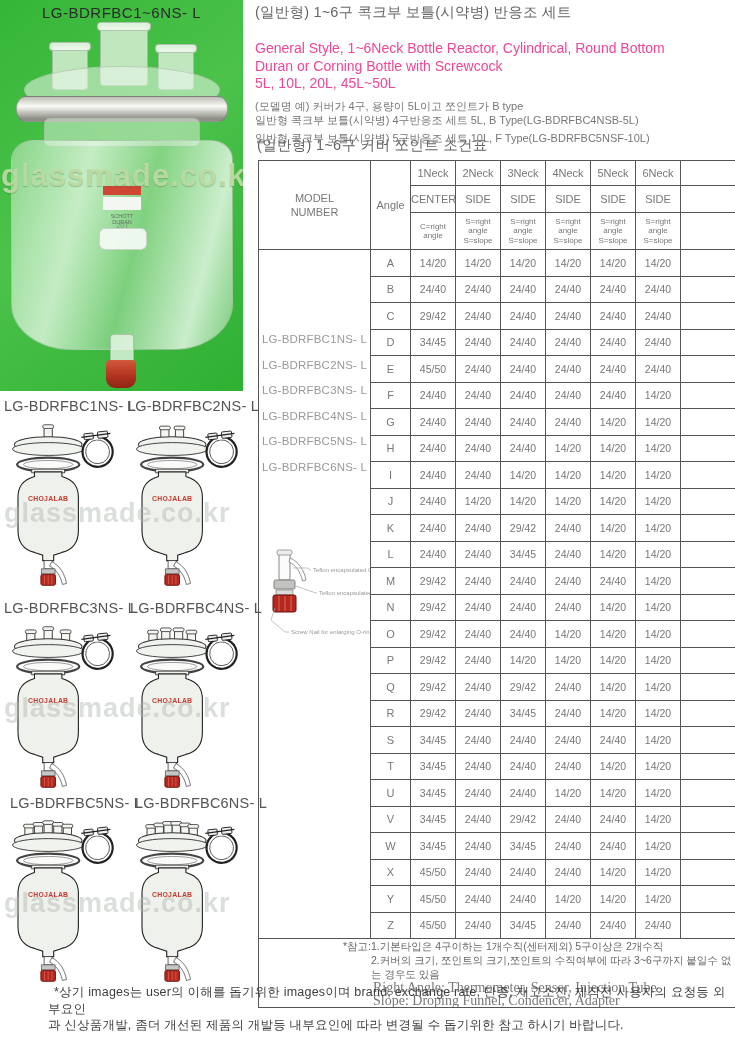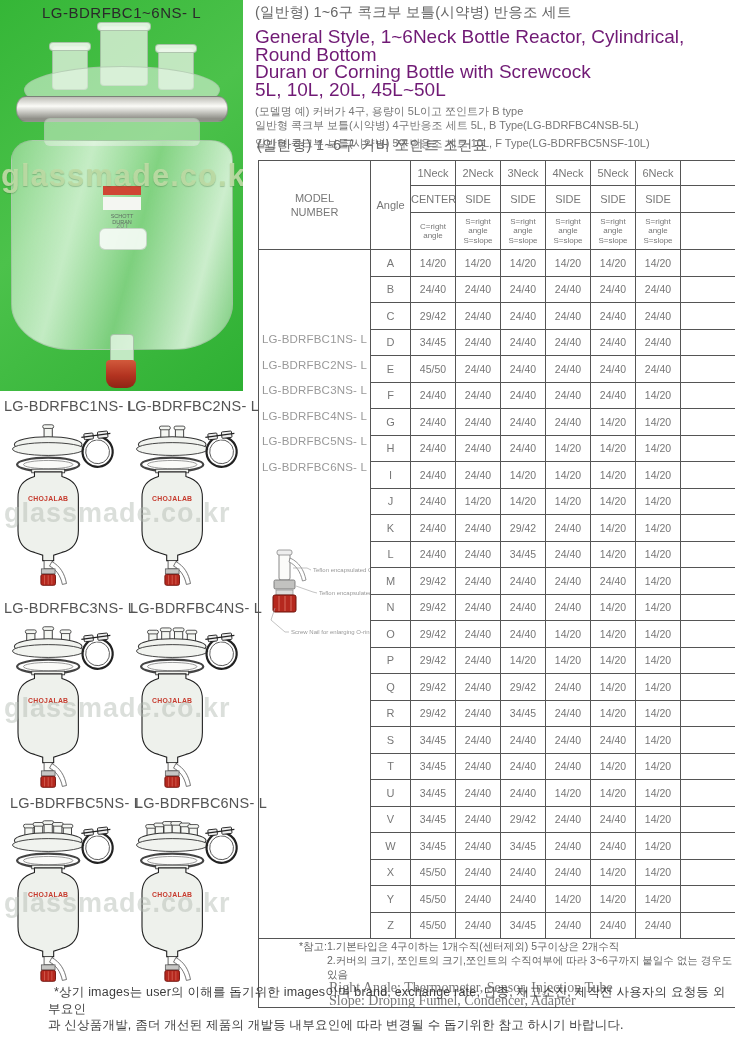--- a/index.html
+++ b/index.html
@@ -35,42 +35,42 @@
   .ph-drain{position:absolute;left:110px;top:334px;width:22px;height:30px;
             background:rgba(240,250,240,.75);border:1px solid rgba(150,175,150,.7);border-radius:4px;}
   .ph-cap{position:absolute;left:106px;top:360px;width:30px;height:28px;
           background:linear-gradient(180deg,#d25a3c,#b33320 55%,#8f2415);border-radius:4px 4px 9px 9px;}
   .ph-watermark{position:absolute;left:1px;top:158px;font-size:31px;font-weight:bold;letter-spacing:1px;
           color:rgba(190,219,165,.92);text-shadow:0 1px 1px rgba(60,110,60,.35);}
 
   
   .hdr{position:absolute;left:255px;top:3px;width:478px;}
   .hdr-ko{font-size:14.5px;color:#666;letter-spacing:.2px;}
-  .hdr-en{font-size:19px;color:#701a75;margin-top:6px;line-height:17.5px;}
+  .hdr-en{font-size:14px;color:#ec4899;margin-top:18px;line-height:17.5px;}
   .hdr-ex{font-size:11px;color:#777;line-height:14px;margin-top:6px;}
   .hdr-ex .gap{height:4px;}
 
   
   .tbl-title{position:absolute;left:257px;top:136px;font-size:14.5px;color:#666;letter-spacing:.3px;}
   table.joint{position:absolute;left:258px;top:160px;width:477px;border-collapse:collapse;
               table-layout:fixed;border:1.5px solid #444;}
   table.joint td,table.joint th{border:1px solid #555;font-weight:normal;text-align:center;
               padding:0;color:#777;overflow:hidden;}
   .h-neck{font-size:11px;height:24px;}
   .h-pos{font-size:11px;height:26px;}
   .h-ang{font-size:8px;height:36px;line-height:9.5px;white-space:pre-line;color:#888;}
   .h-model{font-size:11px;white-space:pre-line;line-height:14px;color:#777;}
   .h-type{font-size:11px;color:#777;}
   td.c-type{font-size:11px;color:#666;height:25.5px;}
   td.c-val{font-size:10.5px;color:#666;}
   td.model-cell{vertical-align:top;position:relative;}
   .model-list{position:absolute;left:0;top:77px;width:100%;}
   .model-list div{height:25.5px;line-height:25.5px;font-size:11.5px;color:#999;text-align:center;letter-spacing:.2px;}
   .valve-wrap{position:absolute;left:4px;top:296px;width:126px;height:112px;}
-  tfoot td.footnote{height:68px;text-align:left;vertical-align:middle;padding-left:40px;color:#666;}
+  tfoot td.footnote{height:68px;text-align:left;vertical-align:middle;padding-left:84px;color:#666;}
   .fn-l1{font-size:10.5px;line-height:14px;}
   .fn-l2{font-size:10.5px;line-height:14px;margin-left:28px;}
   .fn-l3{font-size:14px;line-height:13px;margin-left:30px;color:#777;font-family:Liberation Serif, serif;}
 
   
   .diagram-label{position:absolute;font-size:14.5px;color:#555;letter-spacing:.2px;white-space:nowrap;}
   .diagram{position:absolute;width:118px;height:172px;}
   .diagram svg{width:100%;height:100%;}
   .dg-watermark{position:absolute;left:4px;font-size:27px;font-weight:bold;letter-spacing:1px;
                 color:rgba(175,185,175,.45);}

